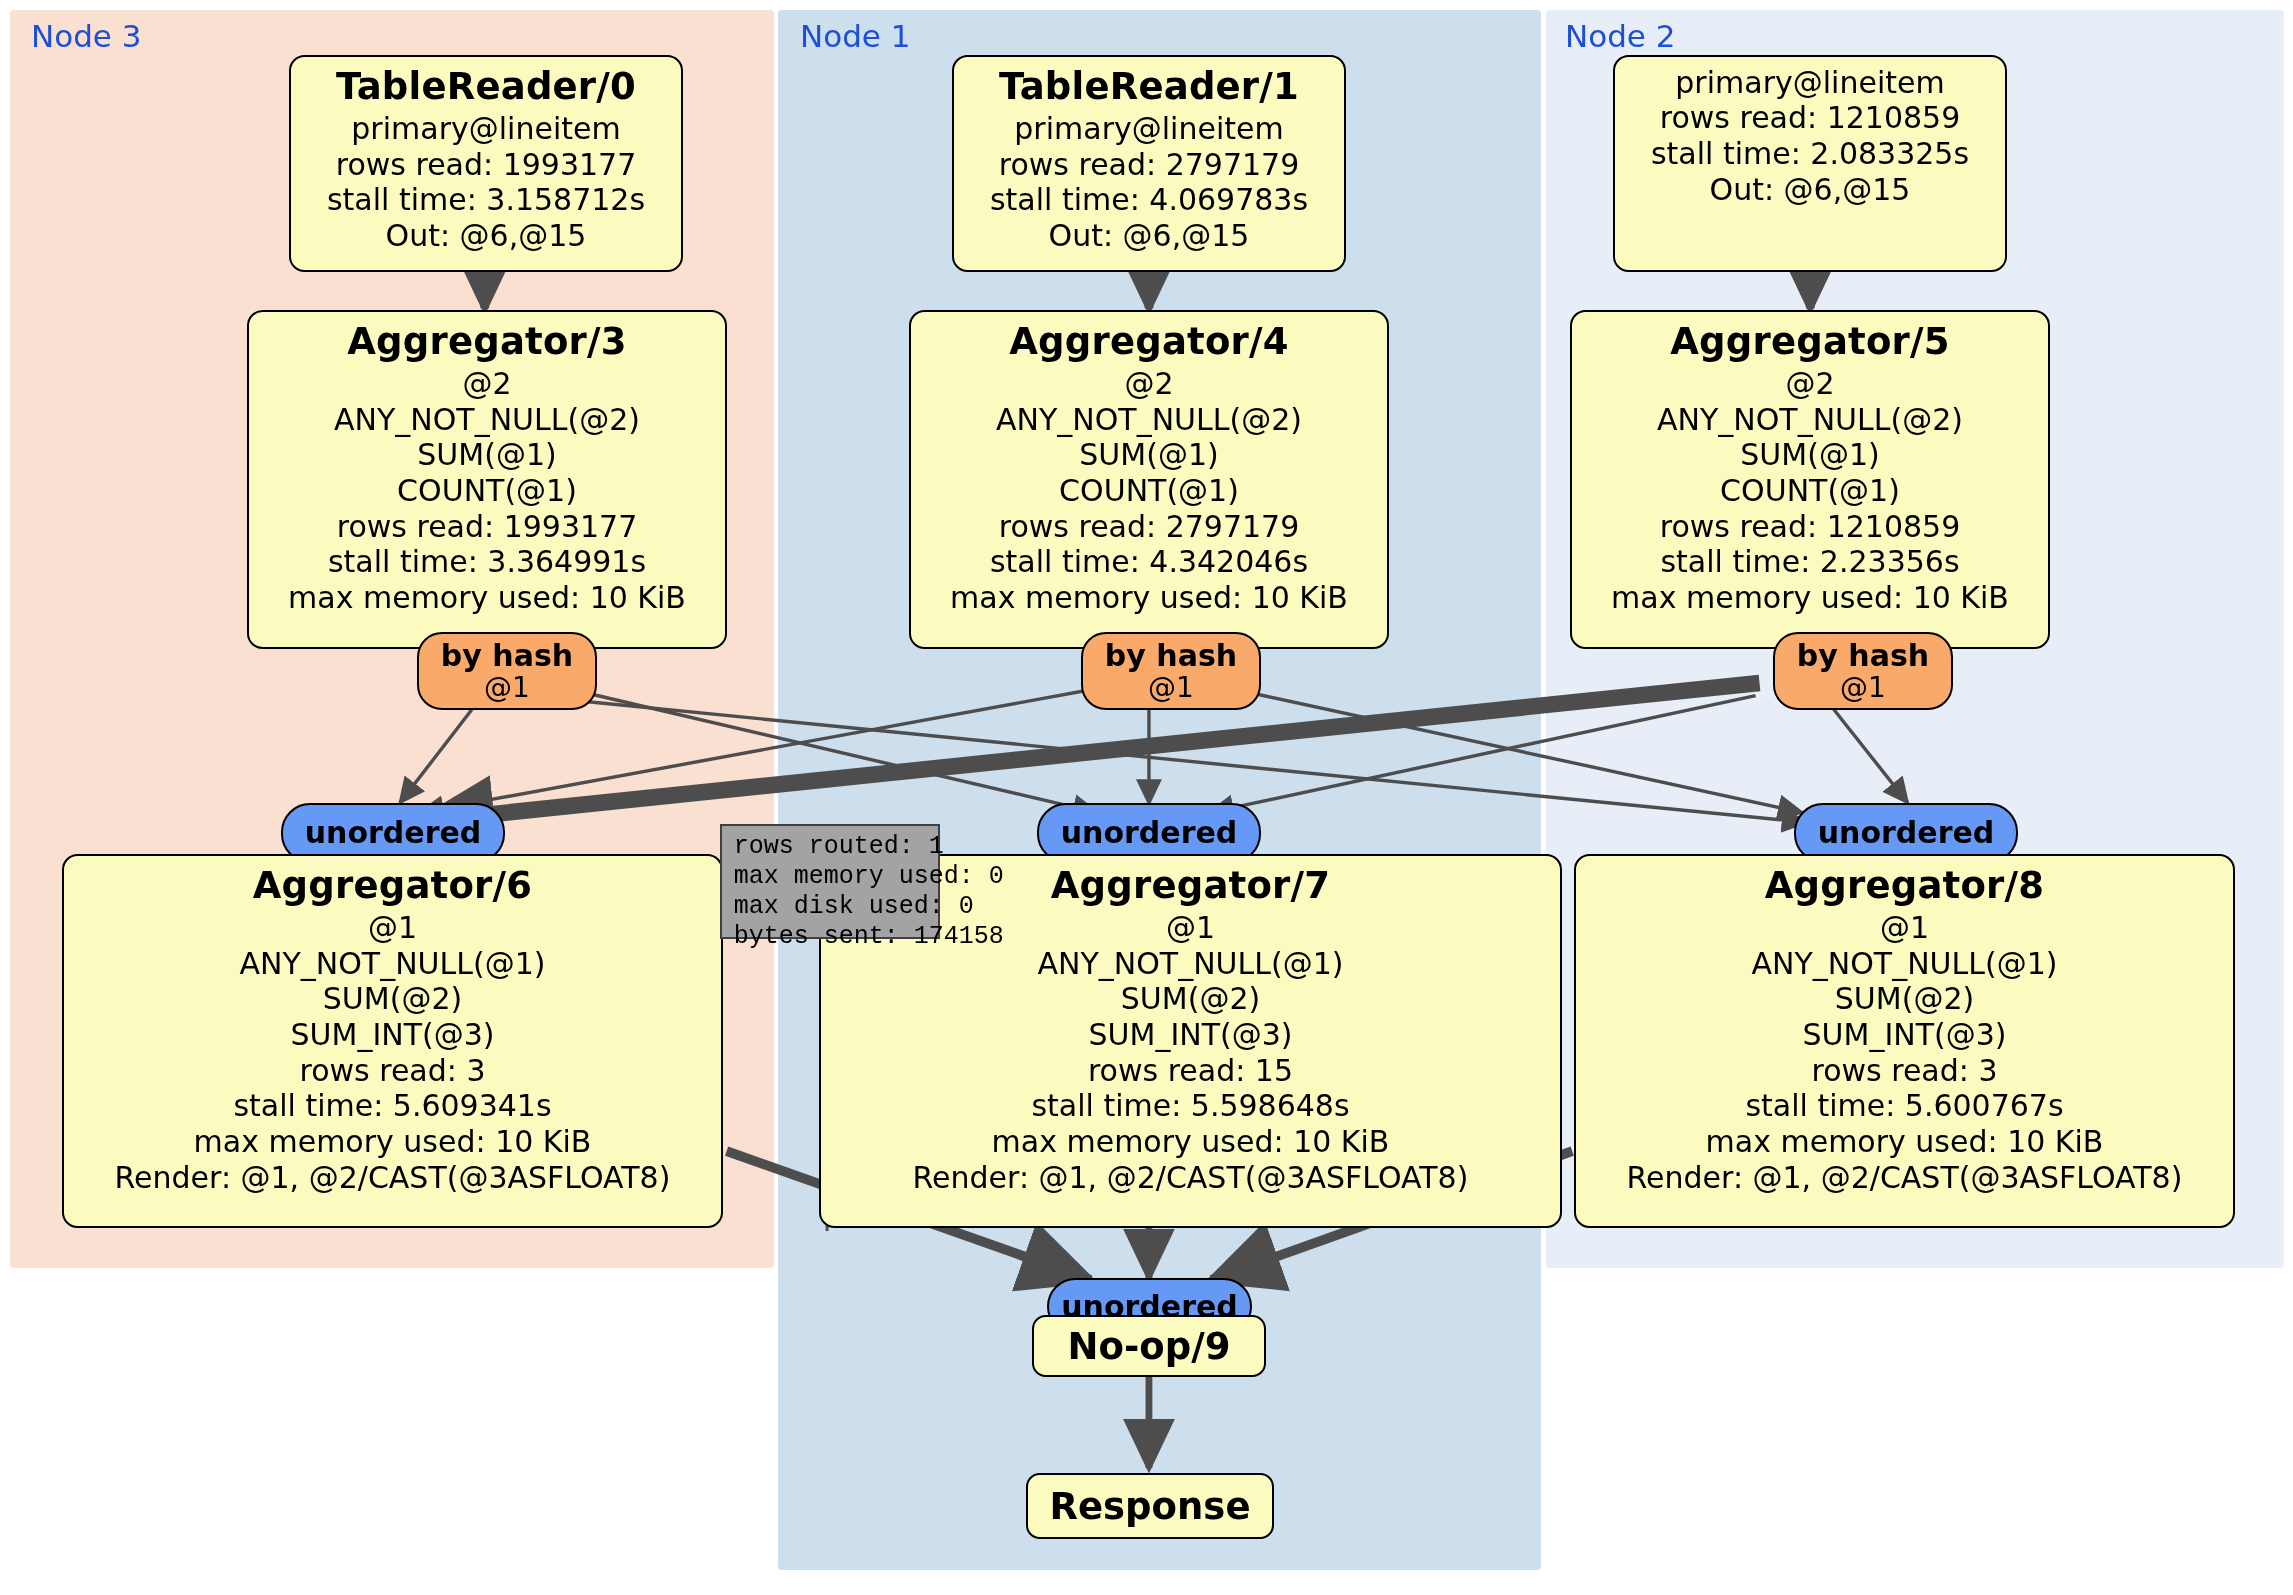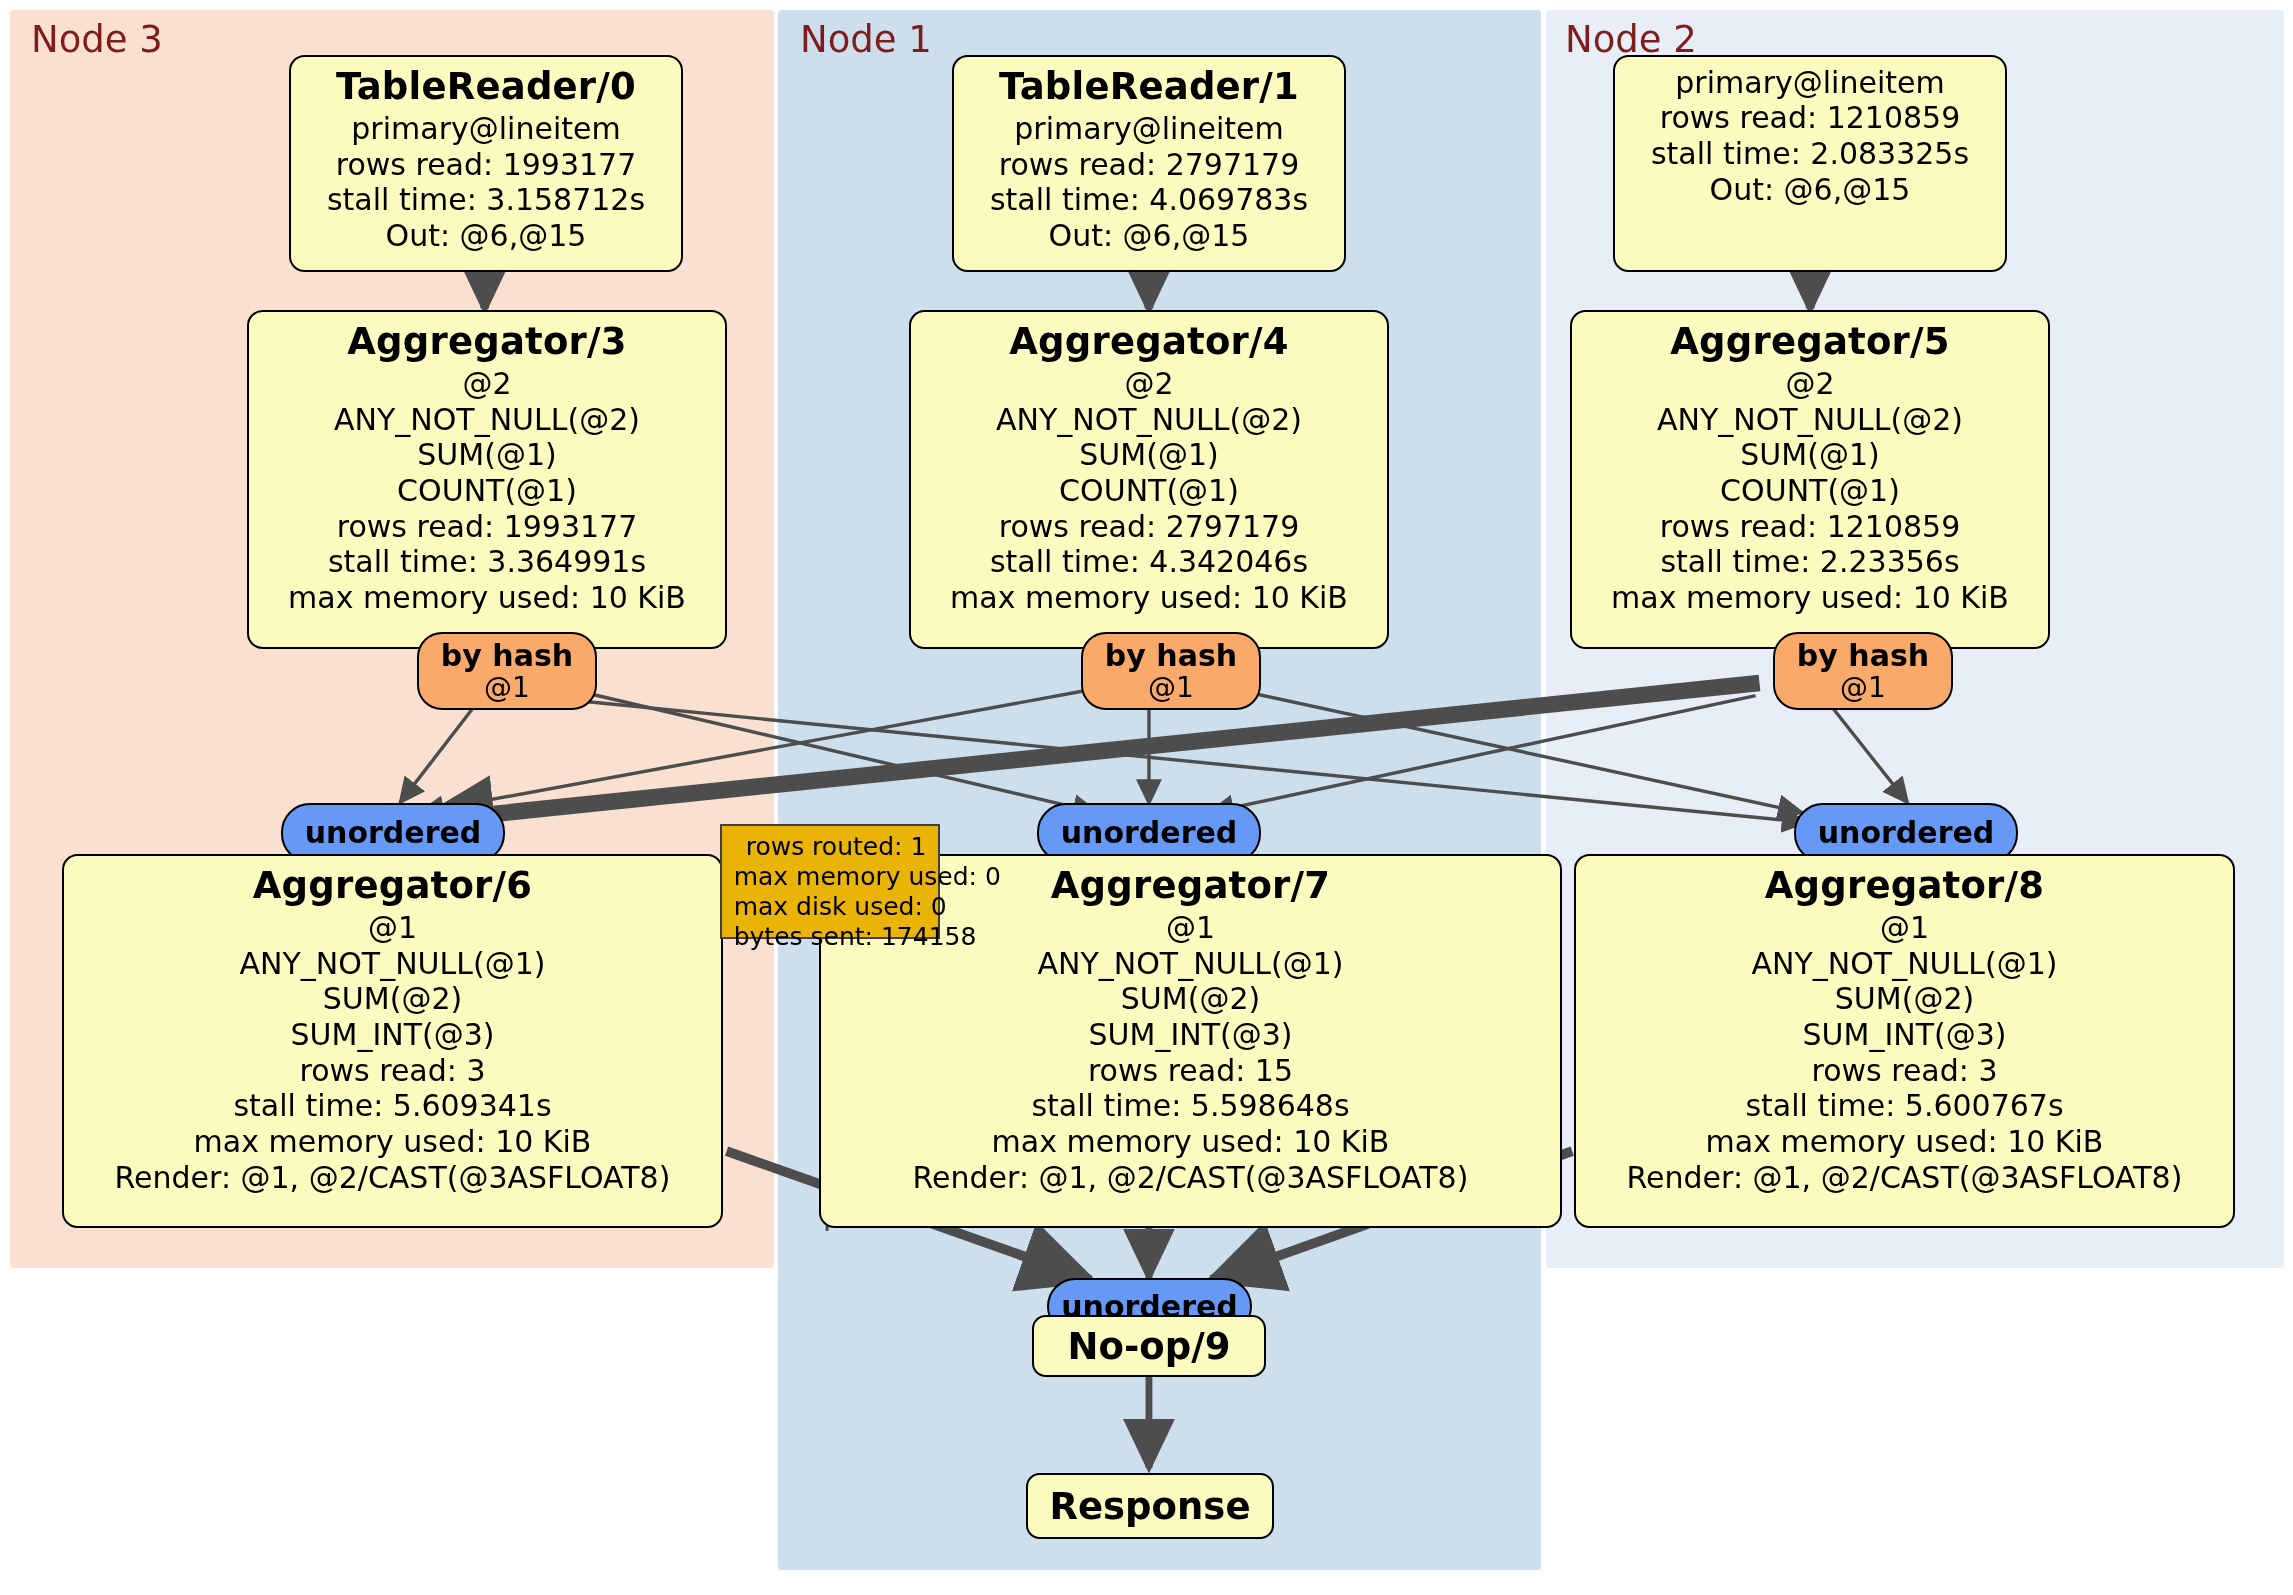--- a/index.html
+++ b/index.html
@@ -5,21 +5,21 @@
   html,body{margin:0;padding:0;background:#ffffff;}
   body{
     font-family:"DejaVu Sans","Liberation Sans",sans-serif;
     width:2294px;height:1596px;position:relative;overflow:hidden;
   }
   #stage{position:absolute;left:0;top:0;width:2294px;height:1596px;}
 
   
   .cluster{position:absolute;border-radius:3.9px;}
   .cluster-label{
-    position:absolute;font-size:37px;color:#7f1d1d;
+    position:absolute;font-size:31px;color:#1d4ed8;
     font-family:"DejaVu Sans","Liberation Sans",sans-serif;
     white-space:nowrap;
   }
 
   
   #edges{position:absolute;left:0;top:0;width:2294px;height:1596px;pointer-events:none;}
 
   
   .opbox{
     position:absolute;
@@ -61,26 +61,26 @@
     line-height:1.12;
   }
   .pill .pl-main{font-weight:bold;font-size:30px;color:#000;white-space:nowrap;}
   .pill .pl-sub{font-size:28px;color:#000;white-space:nowrap;}
   .pill.hash{background:#f9a96a;border-radius:25px;margin-left:22px;}
   .pill.unordered{background:#6699f5;border-radius:29px;}
 
   
   .statbox{
     position:absolute;
-    background:#eab308;
+    background:#a3a3a3;
     border:2px solid #404040;
     box-sizing:border-box;
-    text-align:right;
+    text-align:center;
     padding:5.9px 11.7px 7.8px 11.7px;
-    font-size:25px;line-height:1.2;color:#000;
+    font-size:25px;line-height:1.2;color:#000;font-family:Liberation Mono, monospace;
   }
   .statbox .line{display:block;white-space:nowrap;}
 </style>
 </head>
 <body>
 
 <div id="stage">
 
   <div class="cluster" style="left:9.8px;top:9.8px;width:764px;height:1258px;background:#fae0d0;"></div>
   <div class="cluster" style="left:778px;top:9.8px;width:763px;height:1560px;background:#cddeed;"></div>

